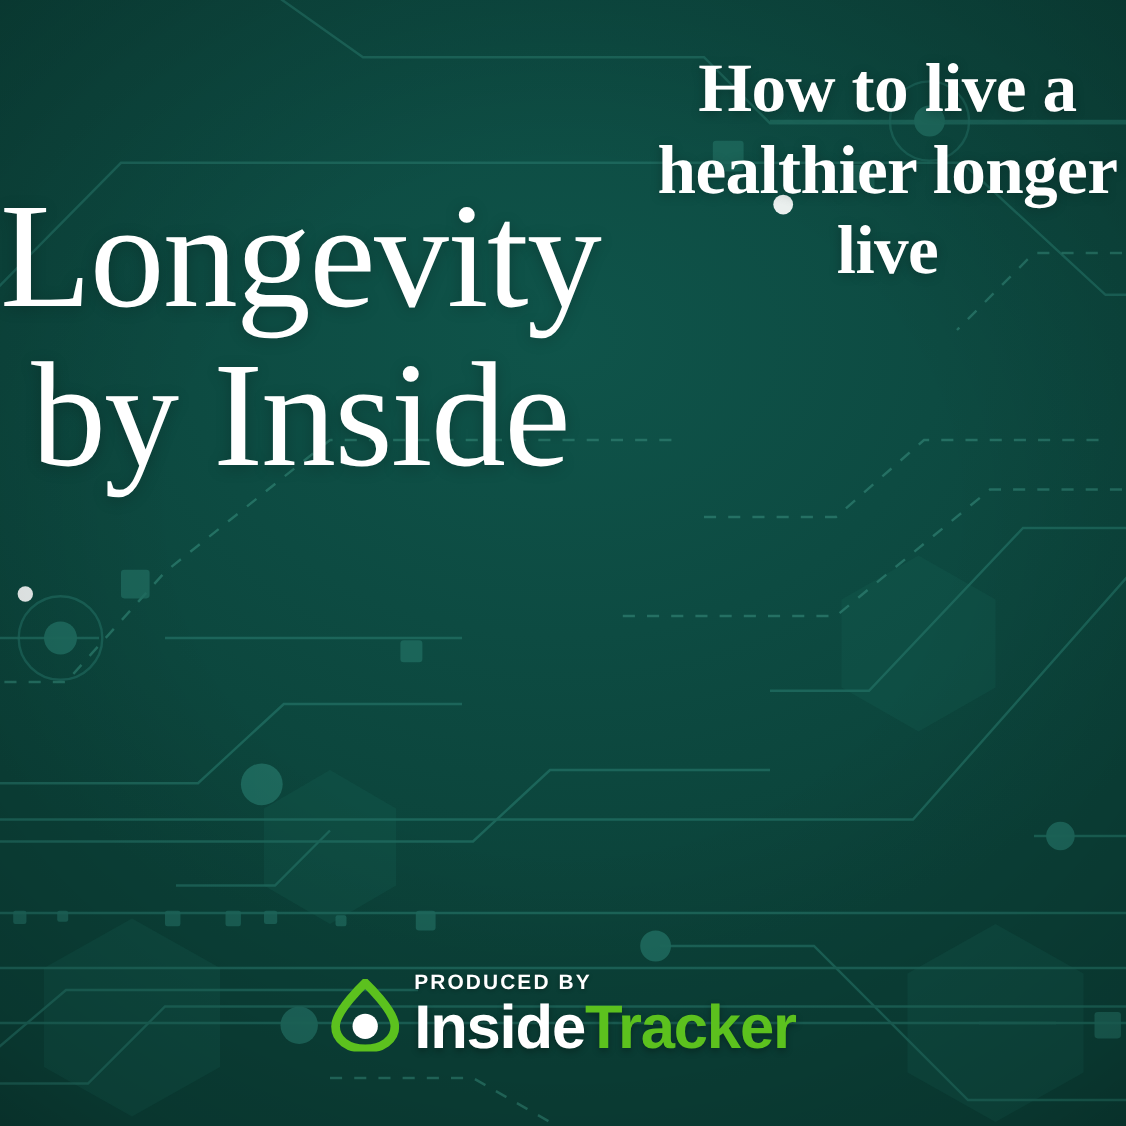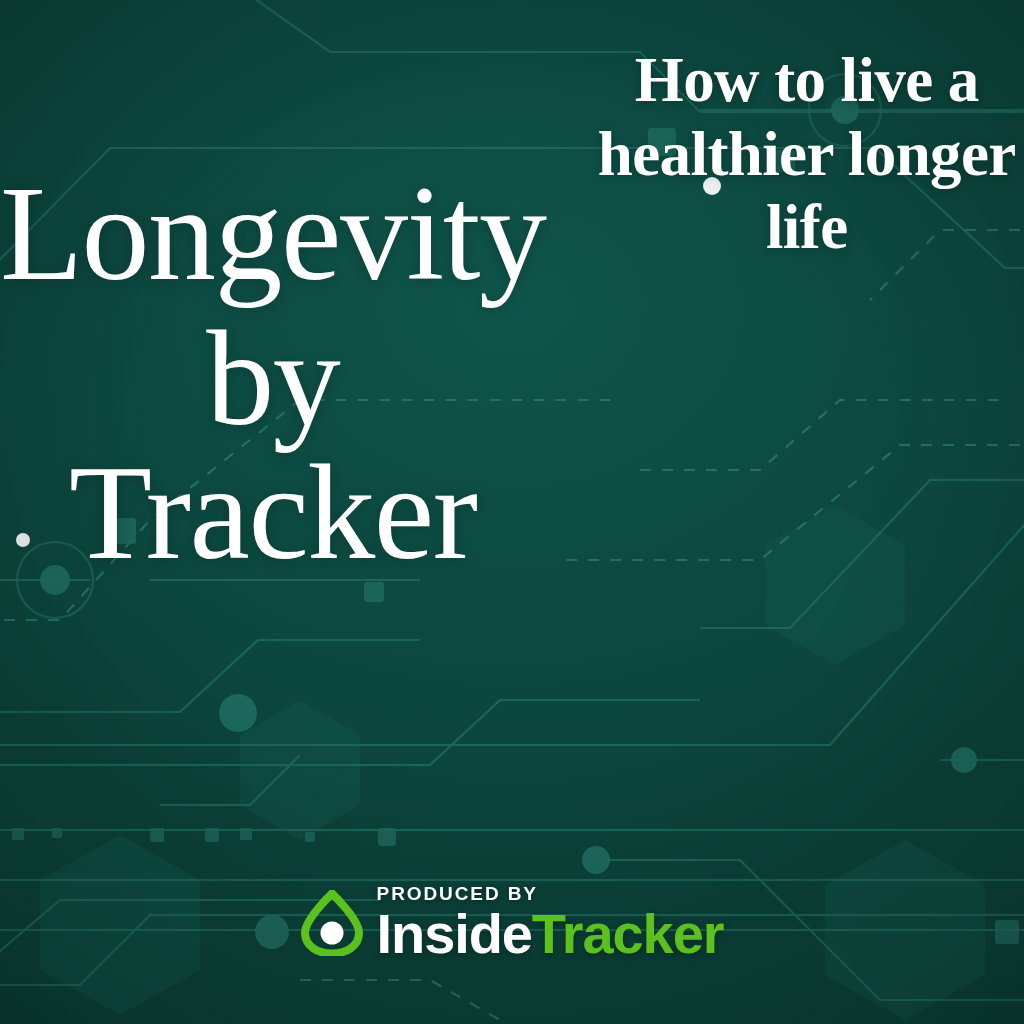--- a/index.html
+++ b/index.html
@@ -213,26 +213,26 @@
       <rect x="364" y="582" width="20" height="20" rx="3"></rect>
     </g>
   </svg>
 
   <div class="bg-vignette"></div>
 
   <div class="content">
 
     <div class="title-block">
       <div class="title-line l1">Longevity</div>
-      <div class="title-line l2">by Tracker</div>
+      <div class="title-line l2">by Inside</div>
     </div>
 
     <div class="subtitle-block">
       <div class="sub-line">How to live a</div>
-      <div class="sub-line">healthier longer life</div>
+      <div class="sub-line">healthier longer live</div>
     </div>
 
   </div>
 
   <div class="footer">
 
     <svg class="droplet-wrap" viewBox="0 0 62 66" xmlns="http://www.w3.org/2000/svg">
       <path d="M31 3.5 C 31 3.5, 58 29, 58 43 C 58 55.5, 46.2 63.5, 31 63.5
                C 15.8 63.5, 4 55.5, 4 43 C 4 29, 31 3.5, 31 3.5 Z" fill="none" stroke="#5cc11e" stroke-width="8" stroke-linejoin="round"></path>
       <circle cx="31" cy="43" r="11.5" fill="#ffffff"></circle>

